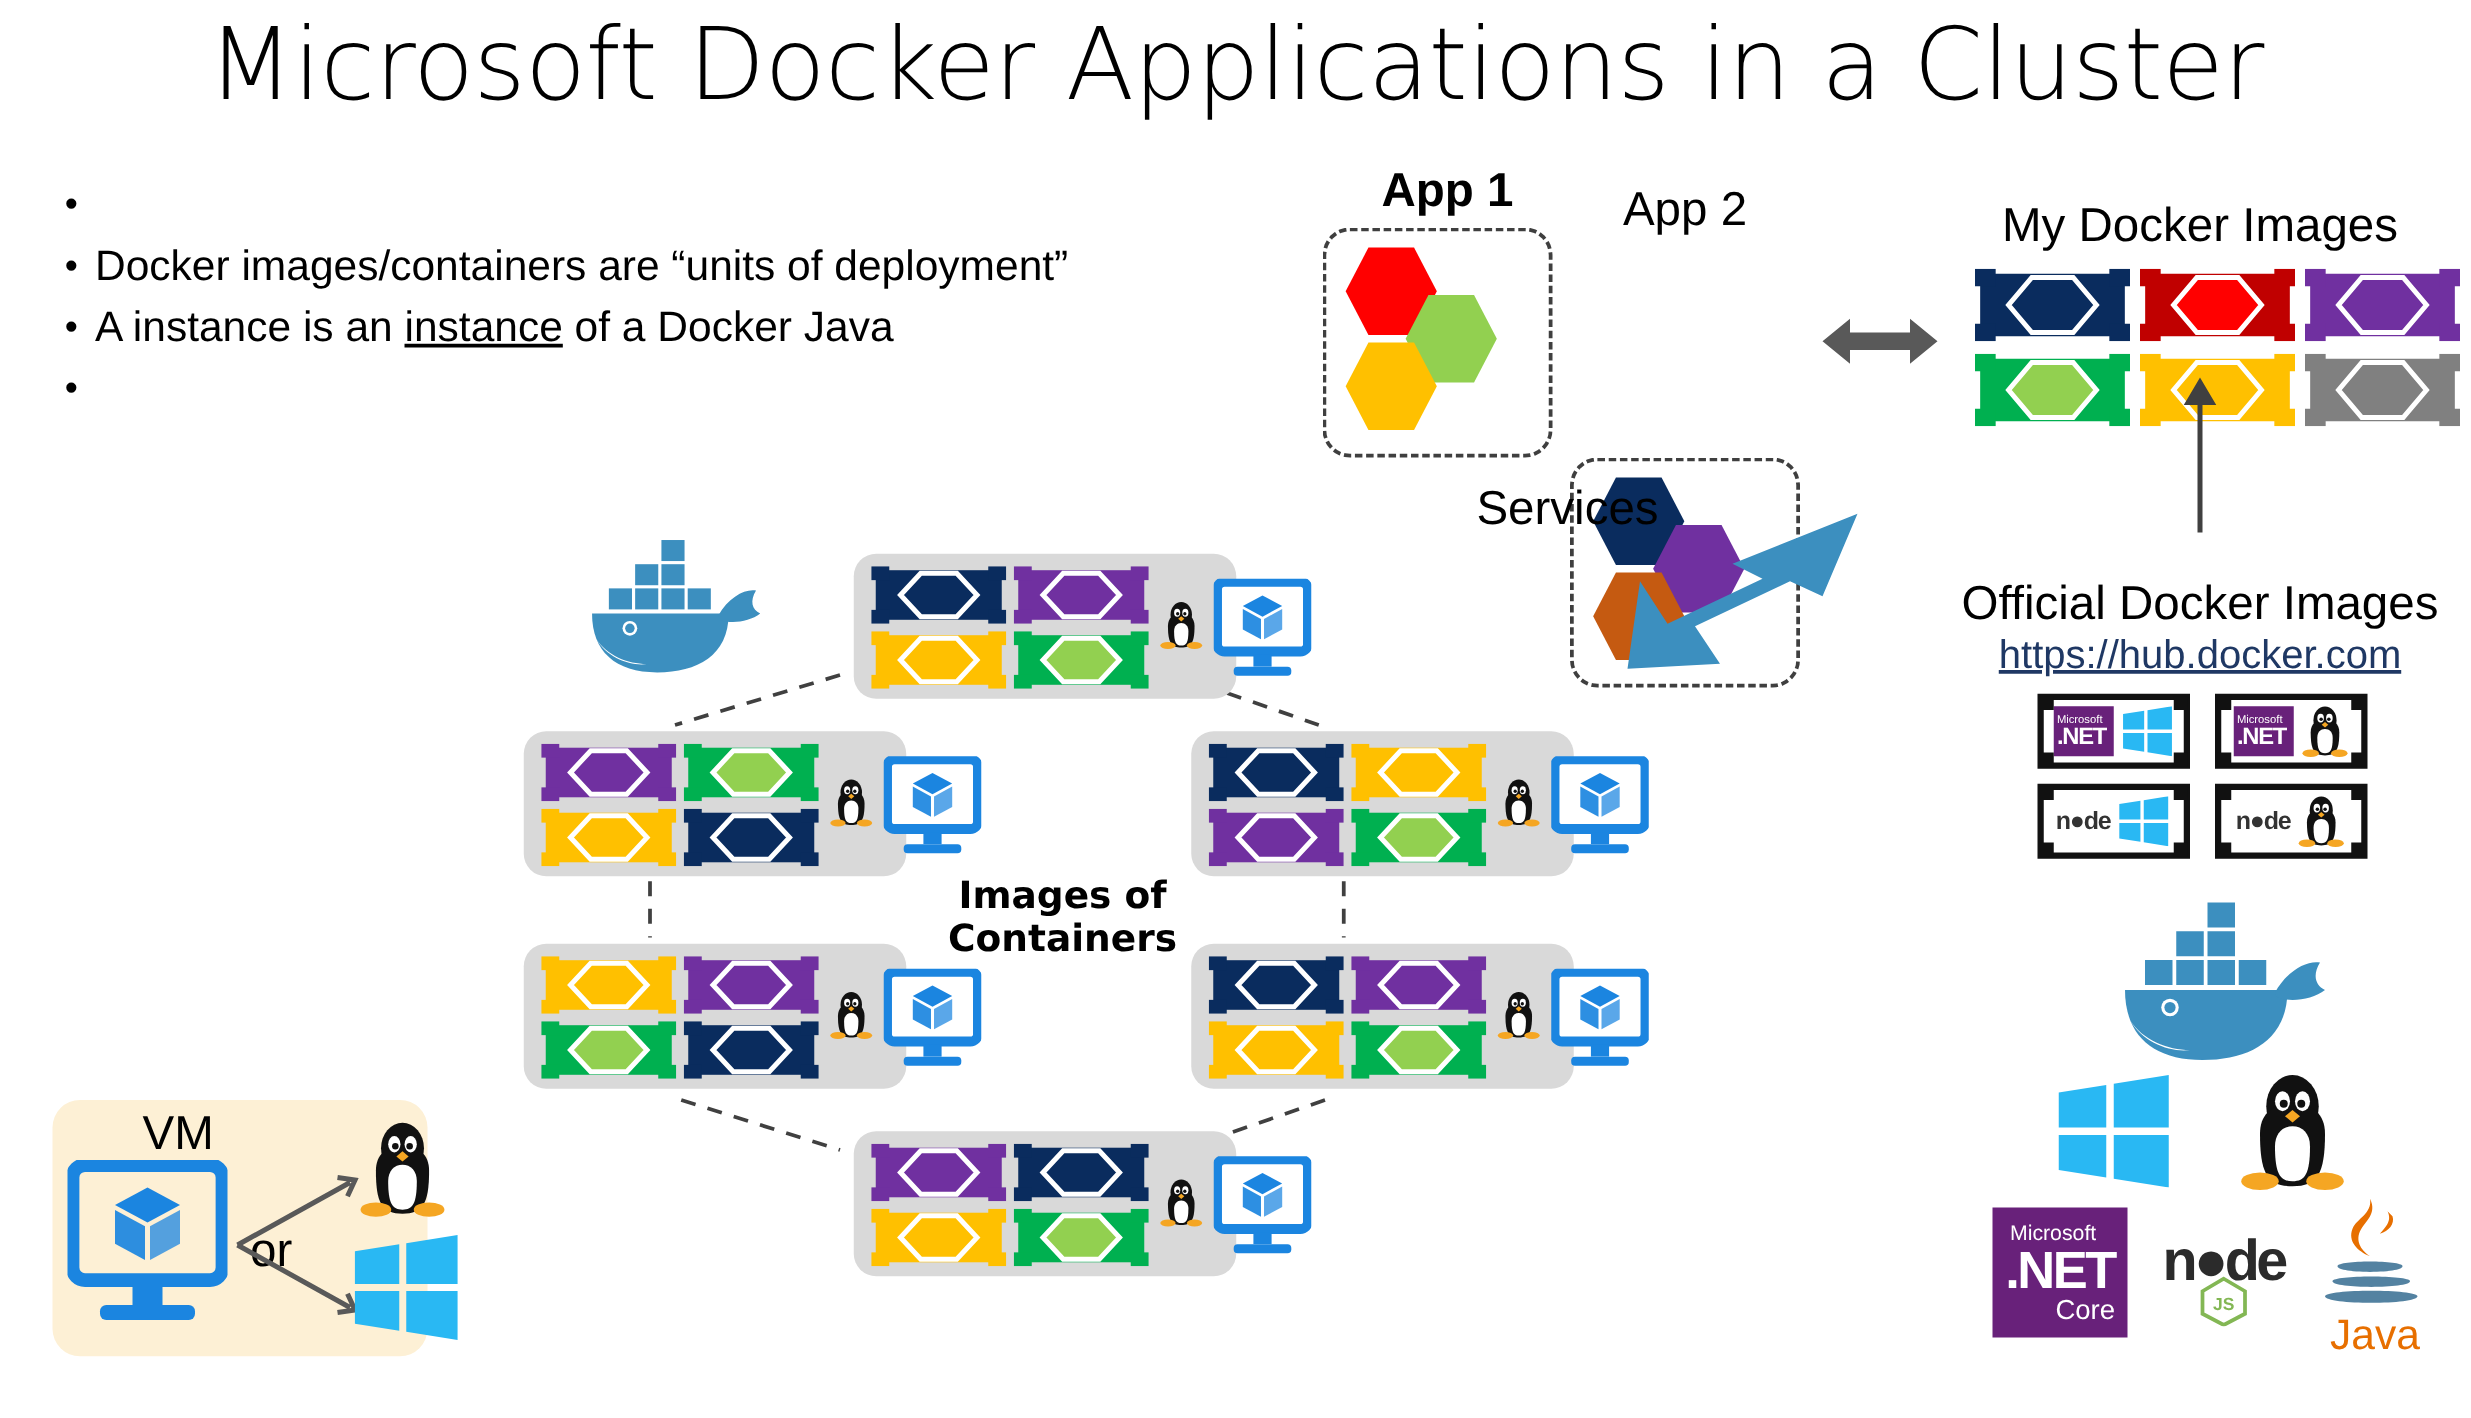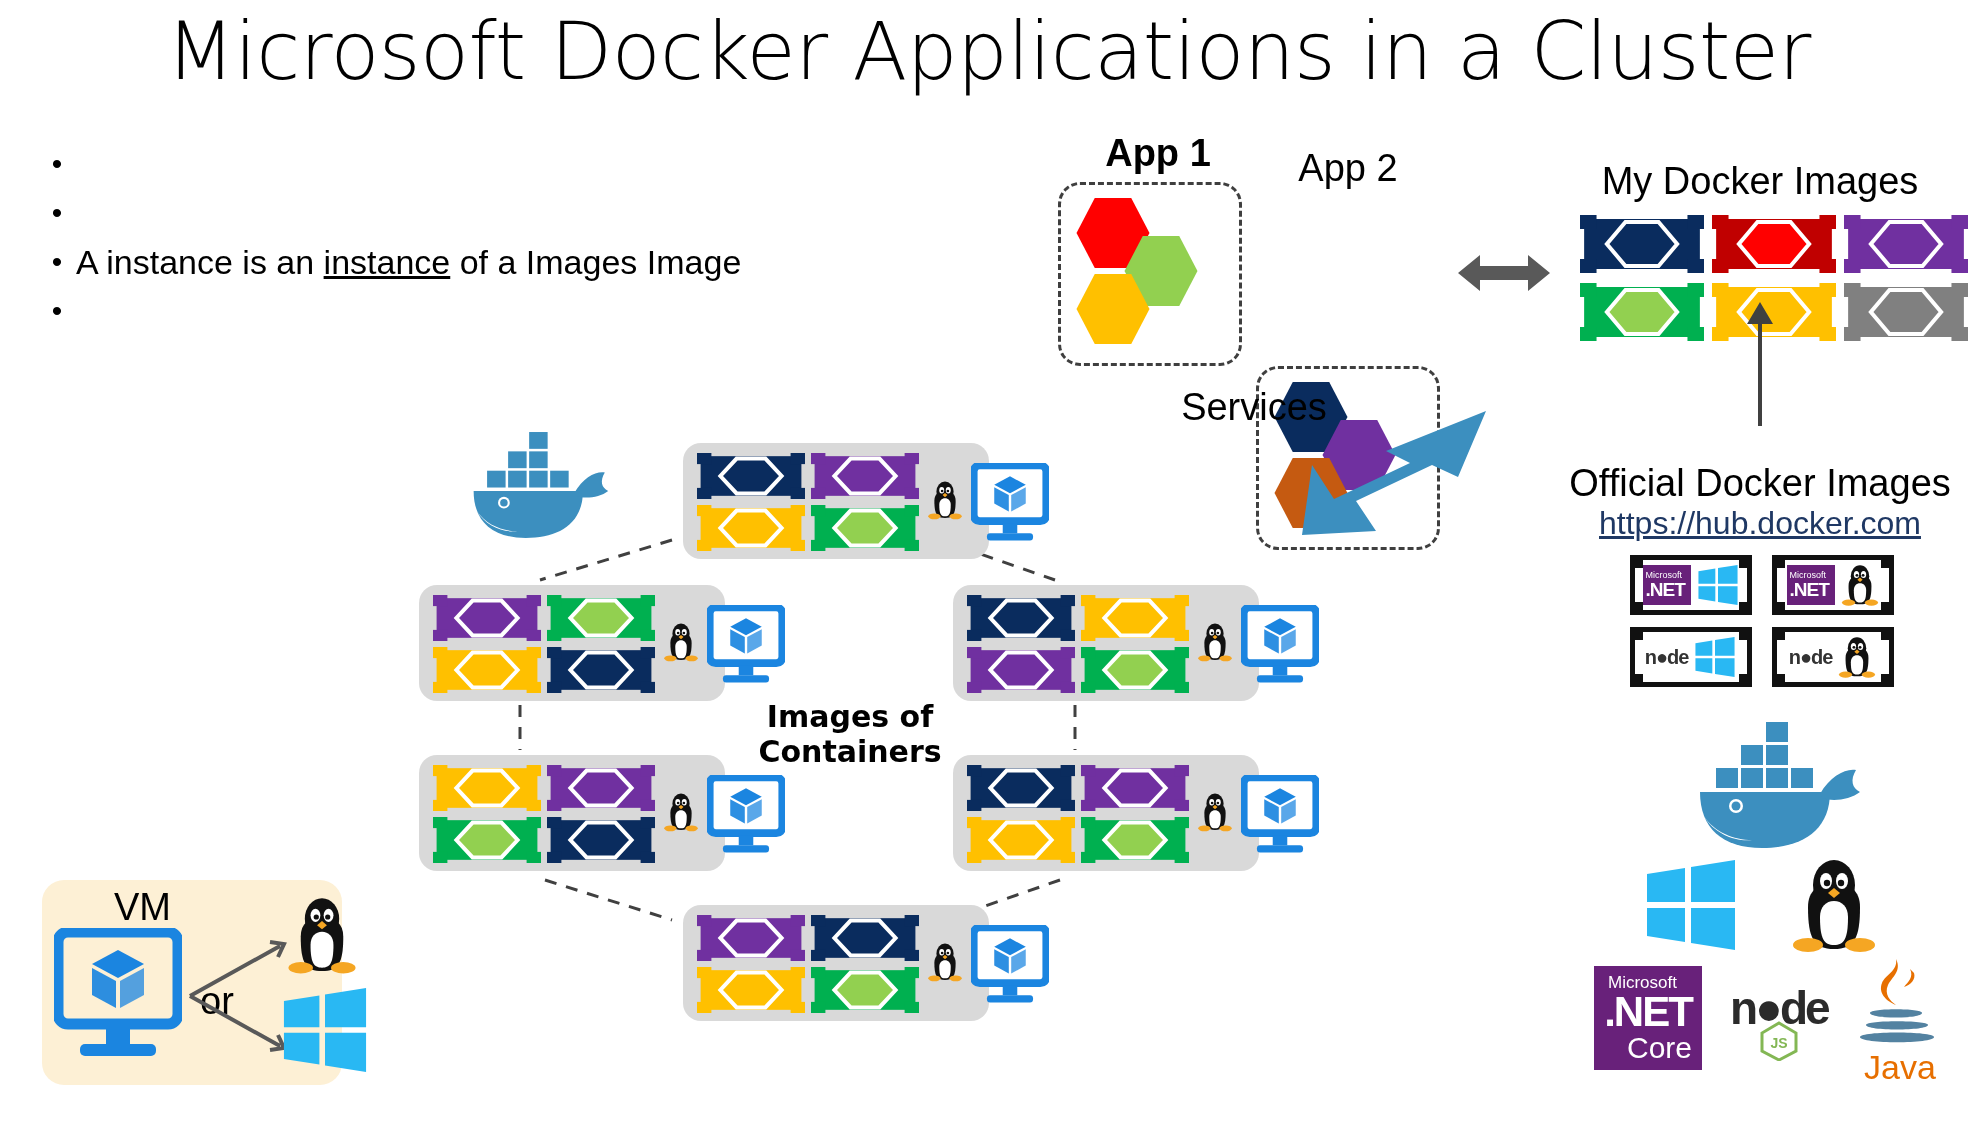--- a/index.html
+++ b/index.html
@@ -112,39 +112,40 @@
 
   
   #netcore{
     position:absolute;left:1594px;top:966px;width:108px;height:104px;
     background:#68217a;color:#fff;
     display:flex;flex-direction:column;justify-content:center;align-items:center;
     line-height:1;
   }
   #netcore .ms{font-size:17px;align-self:flex-start;margin-left:14px;}
   #netcore .nt{font-size:42px;font-weight:bold;letter-spacing:-2px;}
-  #netcore .cr{font-size:30px;align-self:flex-end;margin-right:10px;}
+  #netcore .cr{font-size:22px;align-self:flex-end;margin-right:10px;}
 
   a{color:#1f3864;}
 </style>
 </head>
 <body>
 
 <div class="abs" id="slide-title">Microsoft Docker Applications in a Cluster</div>
 
 <div class="abs" id="bullets">
   <div class="bullet">
     <span class="dot">•</span>
   </div>
   <div class="bullet">
     <span class="dot">•</span>
+    <span class="txt"><span>Docker images/containers are “units of deployment”</span><span class="u"></span><span></span></span>
   </div>
   <div class="bullet">
     <span class="dot">•</span>
-    <span class="txt"><span>A instance is an </span><span class="u">instance</span><span> of a Images Image</span></span>
+    <span class="txt"><span>A instance is an </span><span class="u">instance</span><span> of a Docker Java</span></span>
   </div>
   <div class="bullet">
     <span class="dot">•</span>
   </div>
 </div>
 
 <div class="abs app-label" style="left:1063px;top:132px;width:190px;font-weight:bold;">App 1</div>
 <div class="abs app-label" style="left:1253px;top:147px;width:190px;">App 2</div>
 
 <div class="abs app-box" id="app1-box" style="left:1058px;top:182px;width:178px;height:178px;">

